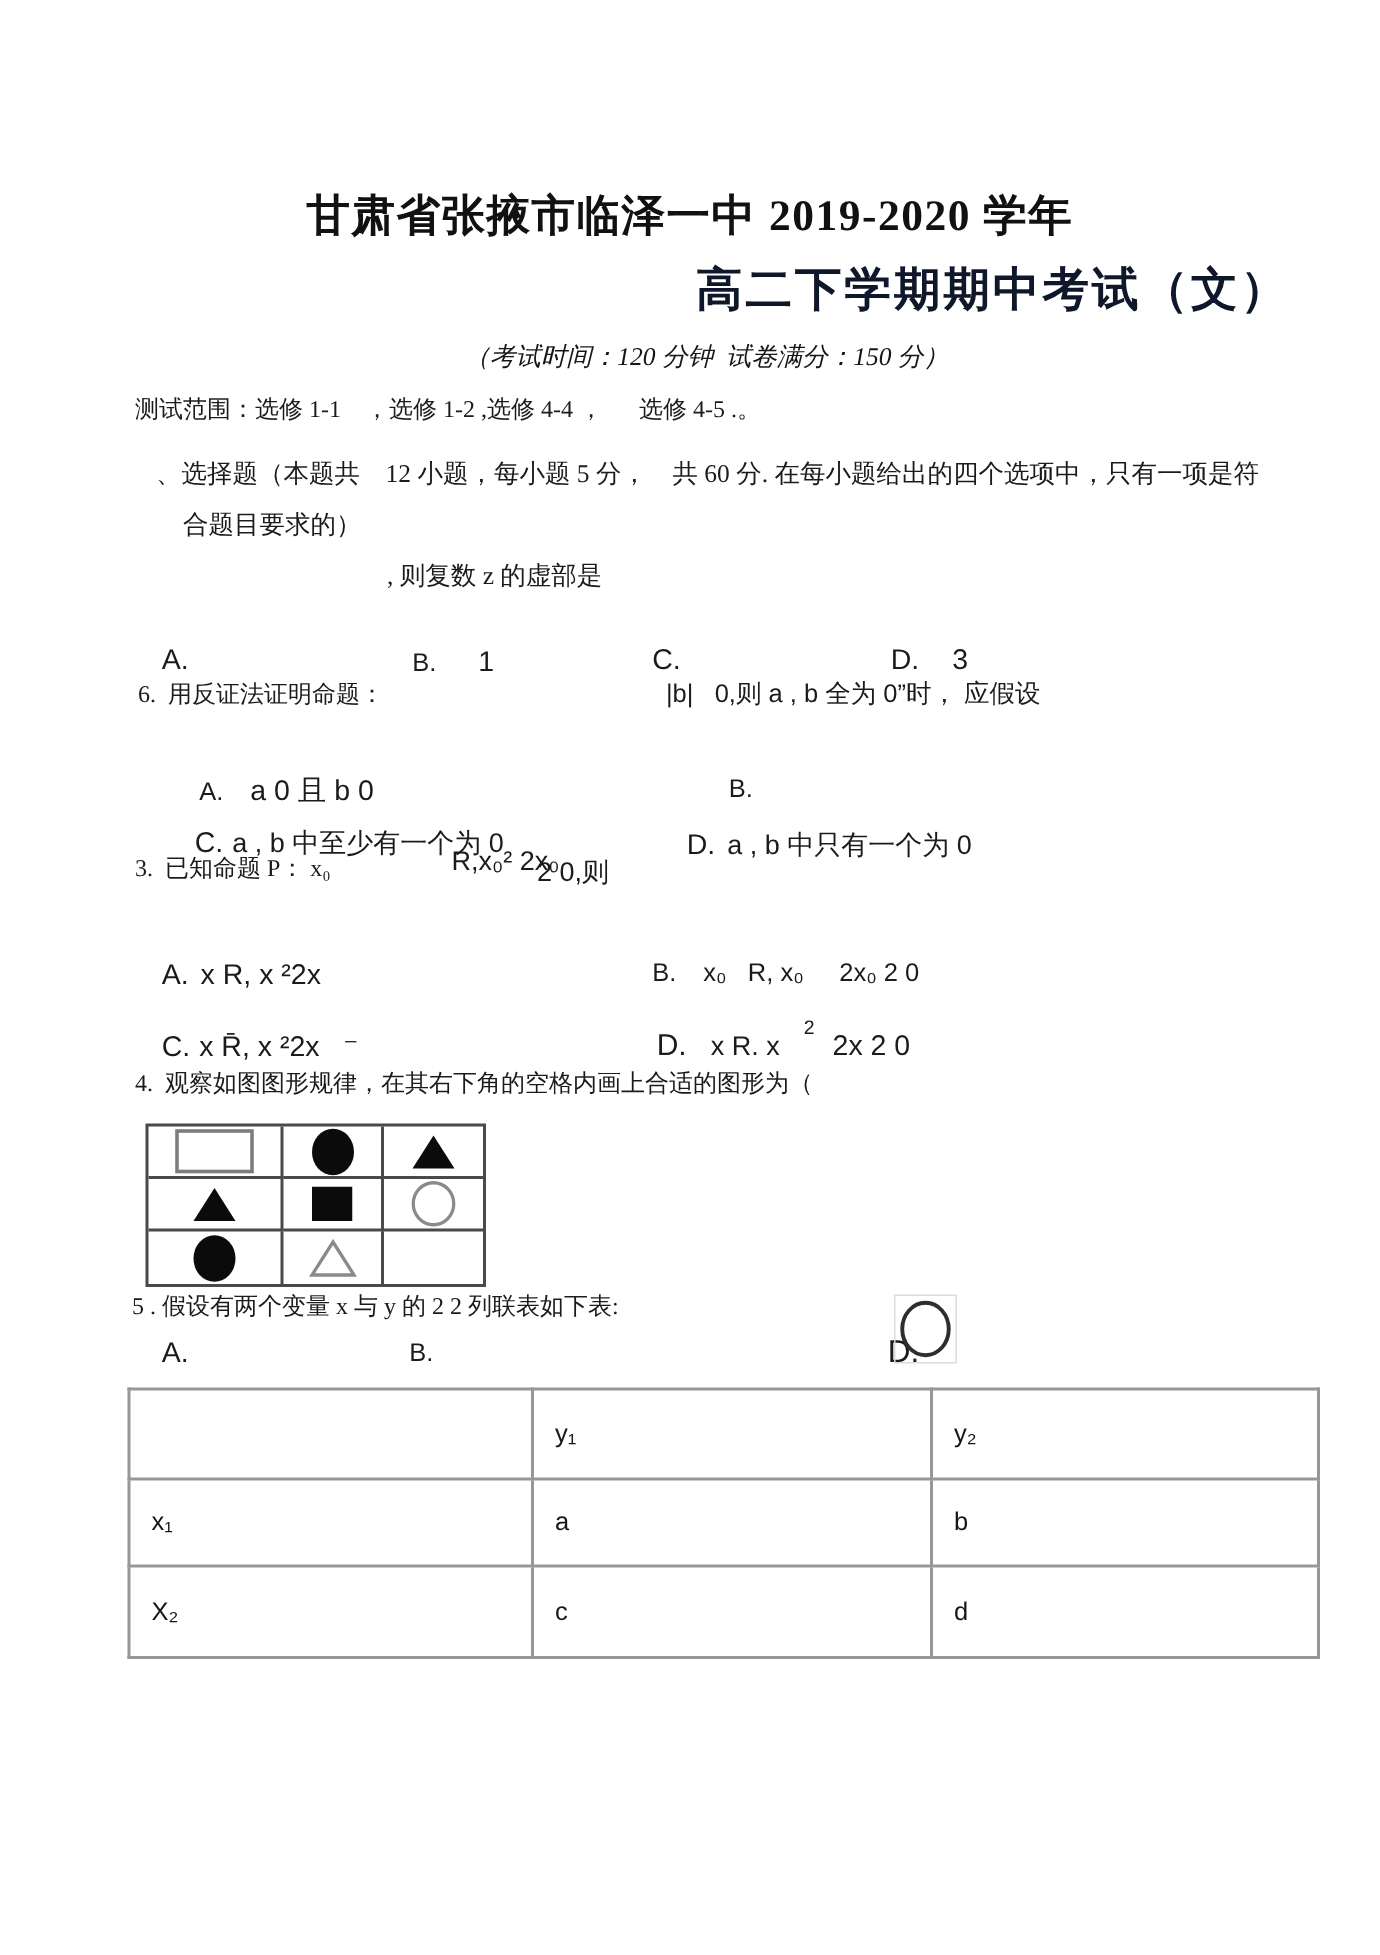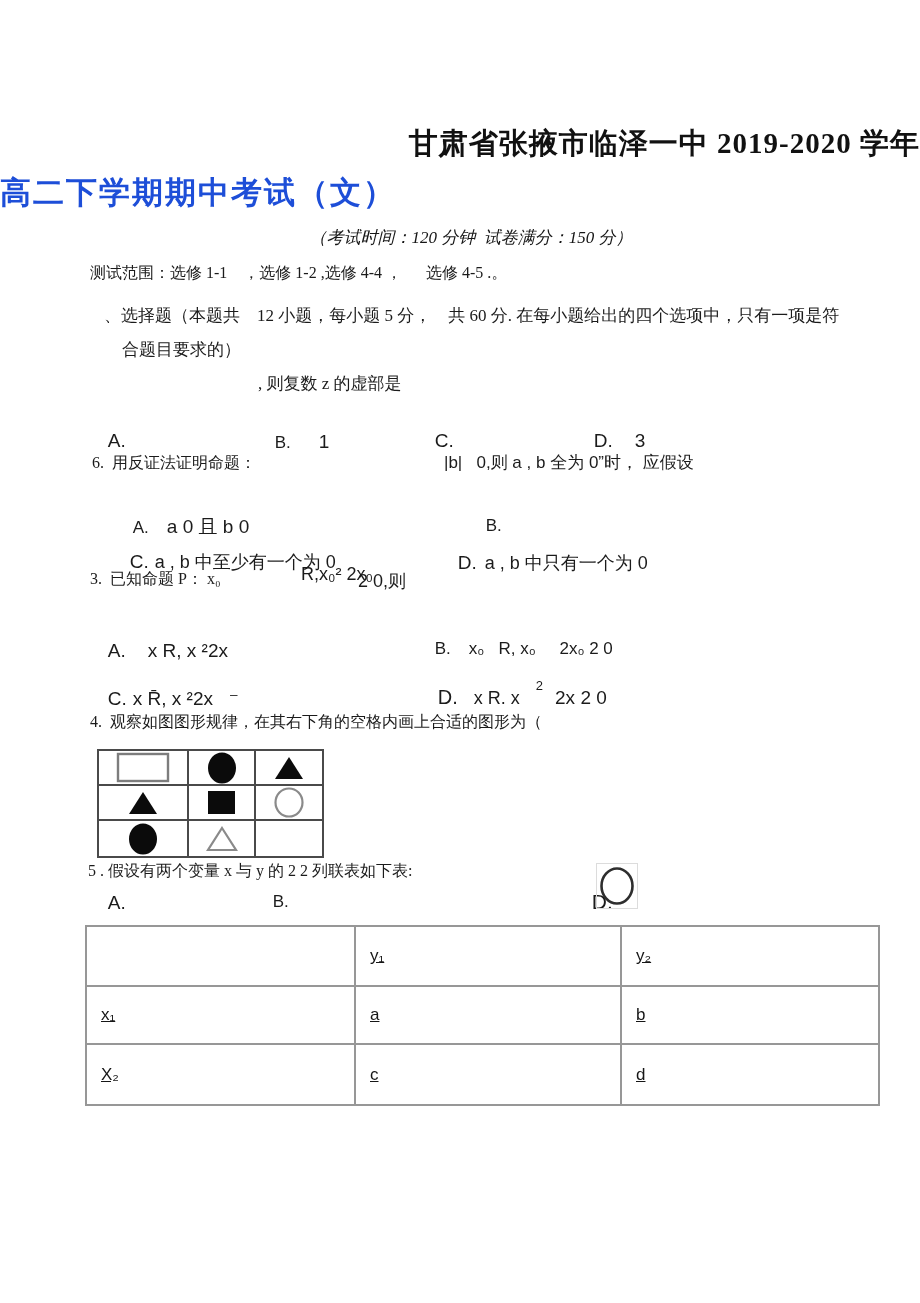--- a/index.html
+++ b/index.html
@@ -1,21 +1,21 @@
 <!DOCTYPE html>
 <html><head>
 <meta charset="utf-8">
 <style>
   html,body{margin:0;padding:0;background:#fff;}
   .page{position:relative;width:920px;height:1303px;background:#ffffff;overflow:hidden;
         font-family:"Liberation Sans","DejaVu Sans",sans-serif;color:#1b1b1b;}
   .abs{position:absolute;white-space:pre;}
   .serif{font-family:"Liberation Serif","DejaVu Serif",serif;}
-  .t1{left:0;top:124px;width:920px;text-align:right;font-size:29px;font-weight:700;letter-spacing:1px;color:#111;}
-  .t2{left:0;top:172px;width:860px;text-align:left;font-size:31px;font-weight:600;letter-spacing:2px;color:#1d4ed8;}
+  .t1{left:0;top:124px;width:920px;text-align:center;font-size:29px;font-weight:700;letter-spacing:1px;color:#111;}
+  .t2{left:0;top:172px;width:860px;text-align:right;font-size:31px;font-weight:600;letter-spacing:2px;color:#0f172a;}
   .info{left:16px;top:226px;width:910px;text-align:center;font-size:17px;color:#161616;font-style:italic;}
   .body16{font-size:16px;}
   .body17{font-size:17px;}
   .olabel{font-size:19px;color:#1b1b1b;}
   .olabel.sm{font-size:17px;}
   .otext{font-size:19px;}
   .gap18{margin-left:18px;}
   .gap22{margin-left:22px;}
   .small13{font-size:18px;margin-left:44px;}
   .suphigh{font-size:13px;position:relative;top:-14px;margin-left:16px;}
@@ -26,21 +26,21 @@
   .sgcell{display:flex;align-items:center;justify-content:center;
           border-right:2px solid #4a4a4a;border-bottom:2px solid #4a4a4a;}
   .sgcell:nth-child(3n){border-right:none;}
   .sgcell:nth-child(n+7){border-bottom:none;}
   
   .dcircle{position:absolute;left:596px;top:863px;width:40px;height:44px;
            border:1px solid #dcdcdc;display:flex;align-items:center;justify-content:center;}
   
   .ctable{position:absolute;left:85px;top:925px;border-collapse:collapse;table-layout:fixed;}
   .ctable td{border:2px solid #979797;background:#fff;vertical-align:middle;
-             padding:0 0 0 14px;font-size:17px;color:#161616;text-decoration:underline;}
+             padding:0 0 0 14px;font-size:17px;color:#161616;}
   .ctable .c1{width:253px;margin-left:17px;}
   .ctable .c2{width:250px;}
   .ctable .c3{width:242px;}
   .ctable tr:nth-child(1) td{height:58px;}
   .ctable tr:nth-child(2) td{height:56px;}
   .ctable tr:nth-child(3) td{height:59px;}
   .fs14{font-size:14px;}
   .fs18{font-size:18px;}
   .fs20{font-size:20px;border-radius:12px;}
 </style>
@@ -84,21 +84,21 @@
   </div>
   <div class="abs" style="left:440px;top:533px">
     <span class="olabel">D.</span><span class="otext" style="font-size:18px;margin-left:8px">a , b 中只有一个为 0</span>
   </div>
 
   <div class="abs body16 serif" style="left:90px;top:569px">3.  已知命题 P： x₀</div>
   <div class="abs small13" style="left:257px;top:564px">R,x₀² 2x₀</div>
   <div class="abs fs18" style="left:358px;top:569px">2 0,则</div>
 
   <div class="abs" style="left:90px;top:622px">
-    <span class="olabel">A.</span><span class="otext" style="margin-left:22px;white-space:pre">x R, x ²2x</span>
+    <span class="olabel">A.</span><span class="otext" style="margin-left:8px;white-space:pre">x R, x ²2x</span>
   </div>
   <div class="abs" style="left:417px;top:621px">
     <span class="olabel sm">B.</span><span style="font-size:17px;margin-left:18px;white-space:pre">x₀   R, x₀     2x₀ 2 0</span>
   </div>
   <div class="abs" style="left:90px;top:669px">
     <span class="olabel">C.</span><span class="otext" style="margin-left:6px;white-space:pre">x R̄, x ²2x   ⁻</span>
   </div>
   <div class="abs" style="left:420px;top:668px">
     <span class="olabel" style="font-size:20px">D.</span><span class="fs18" style="margin-left:16px;white-space:pre">x R. x</span><span class="suphigh">2</span><span class="otext" style="margin-left:12px;white-space:pre">2x 2 0</span>
   </div>

